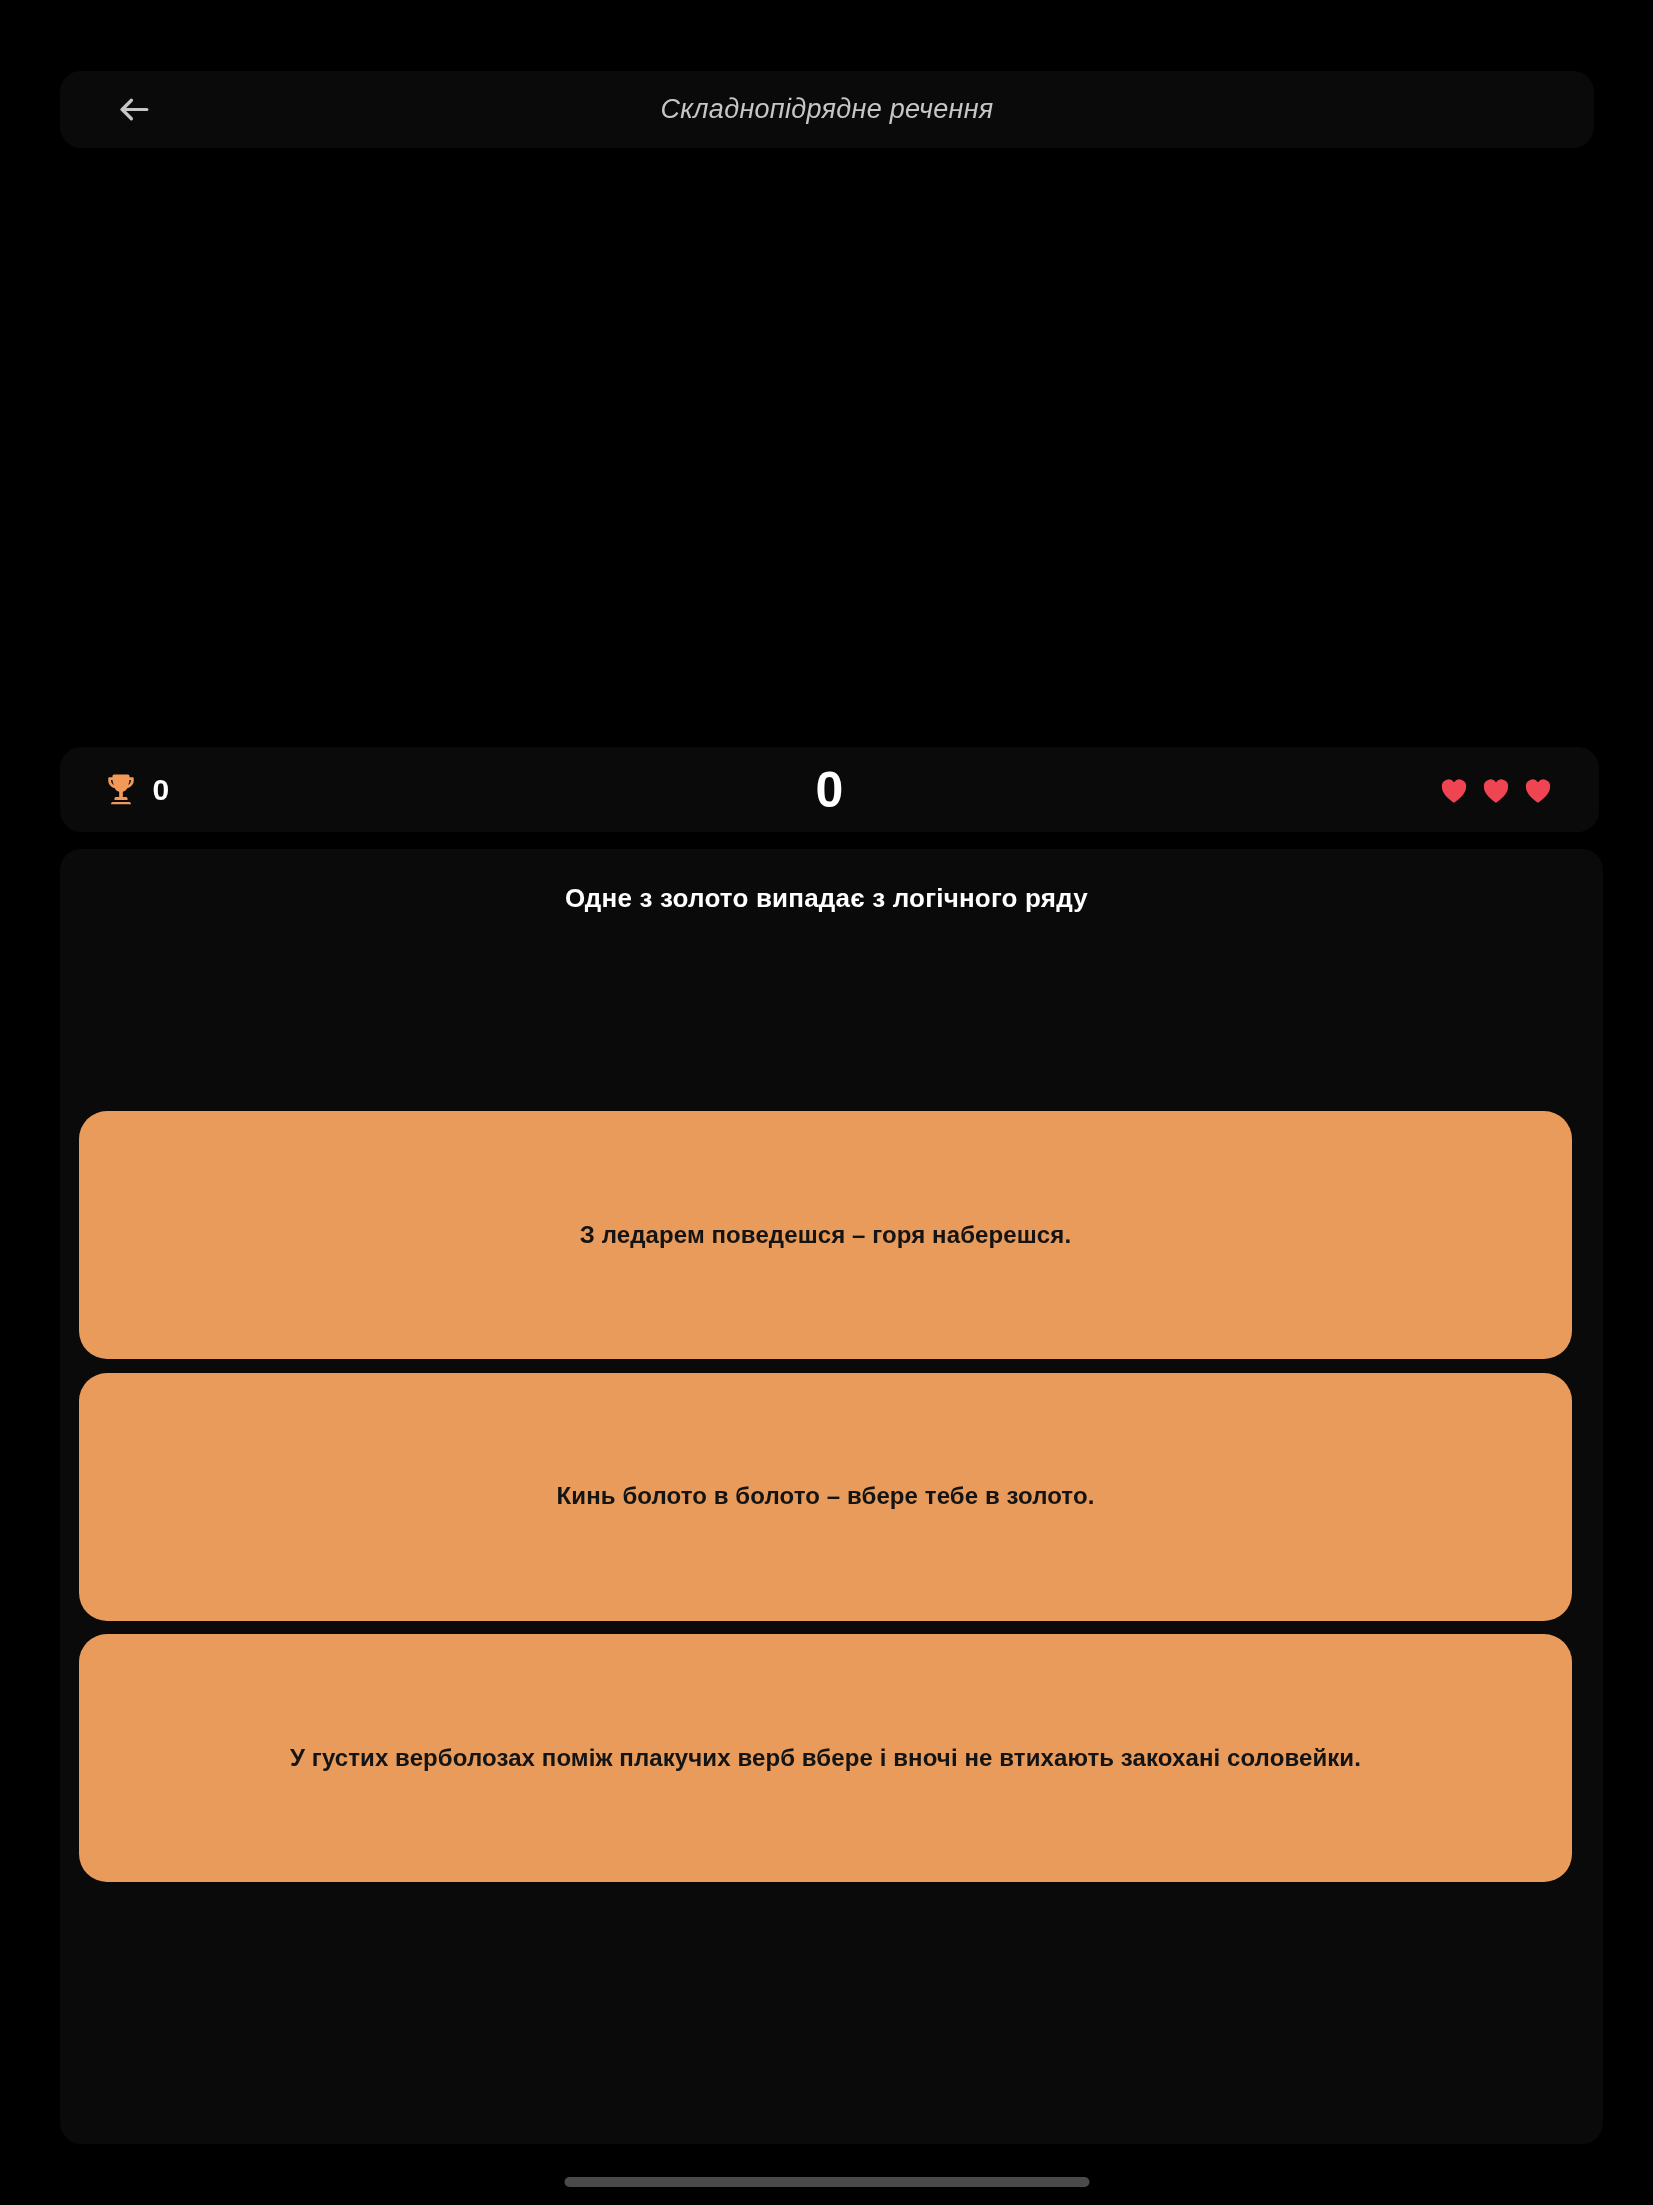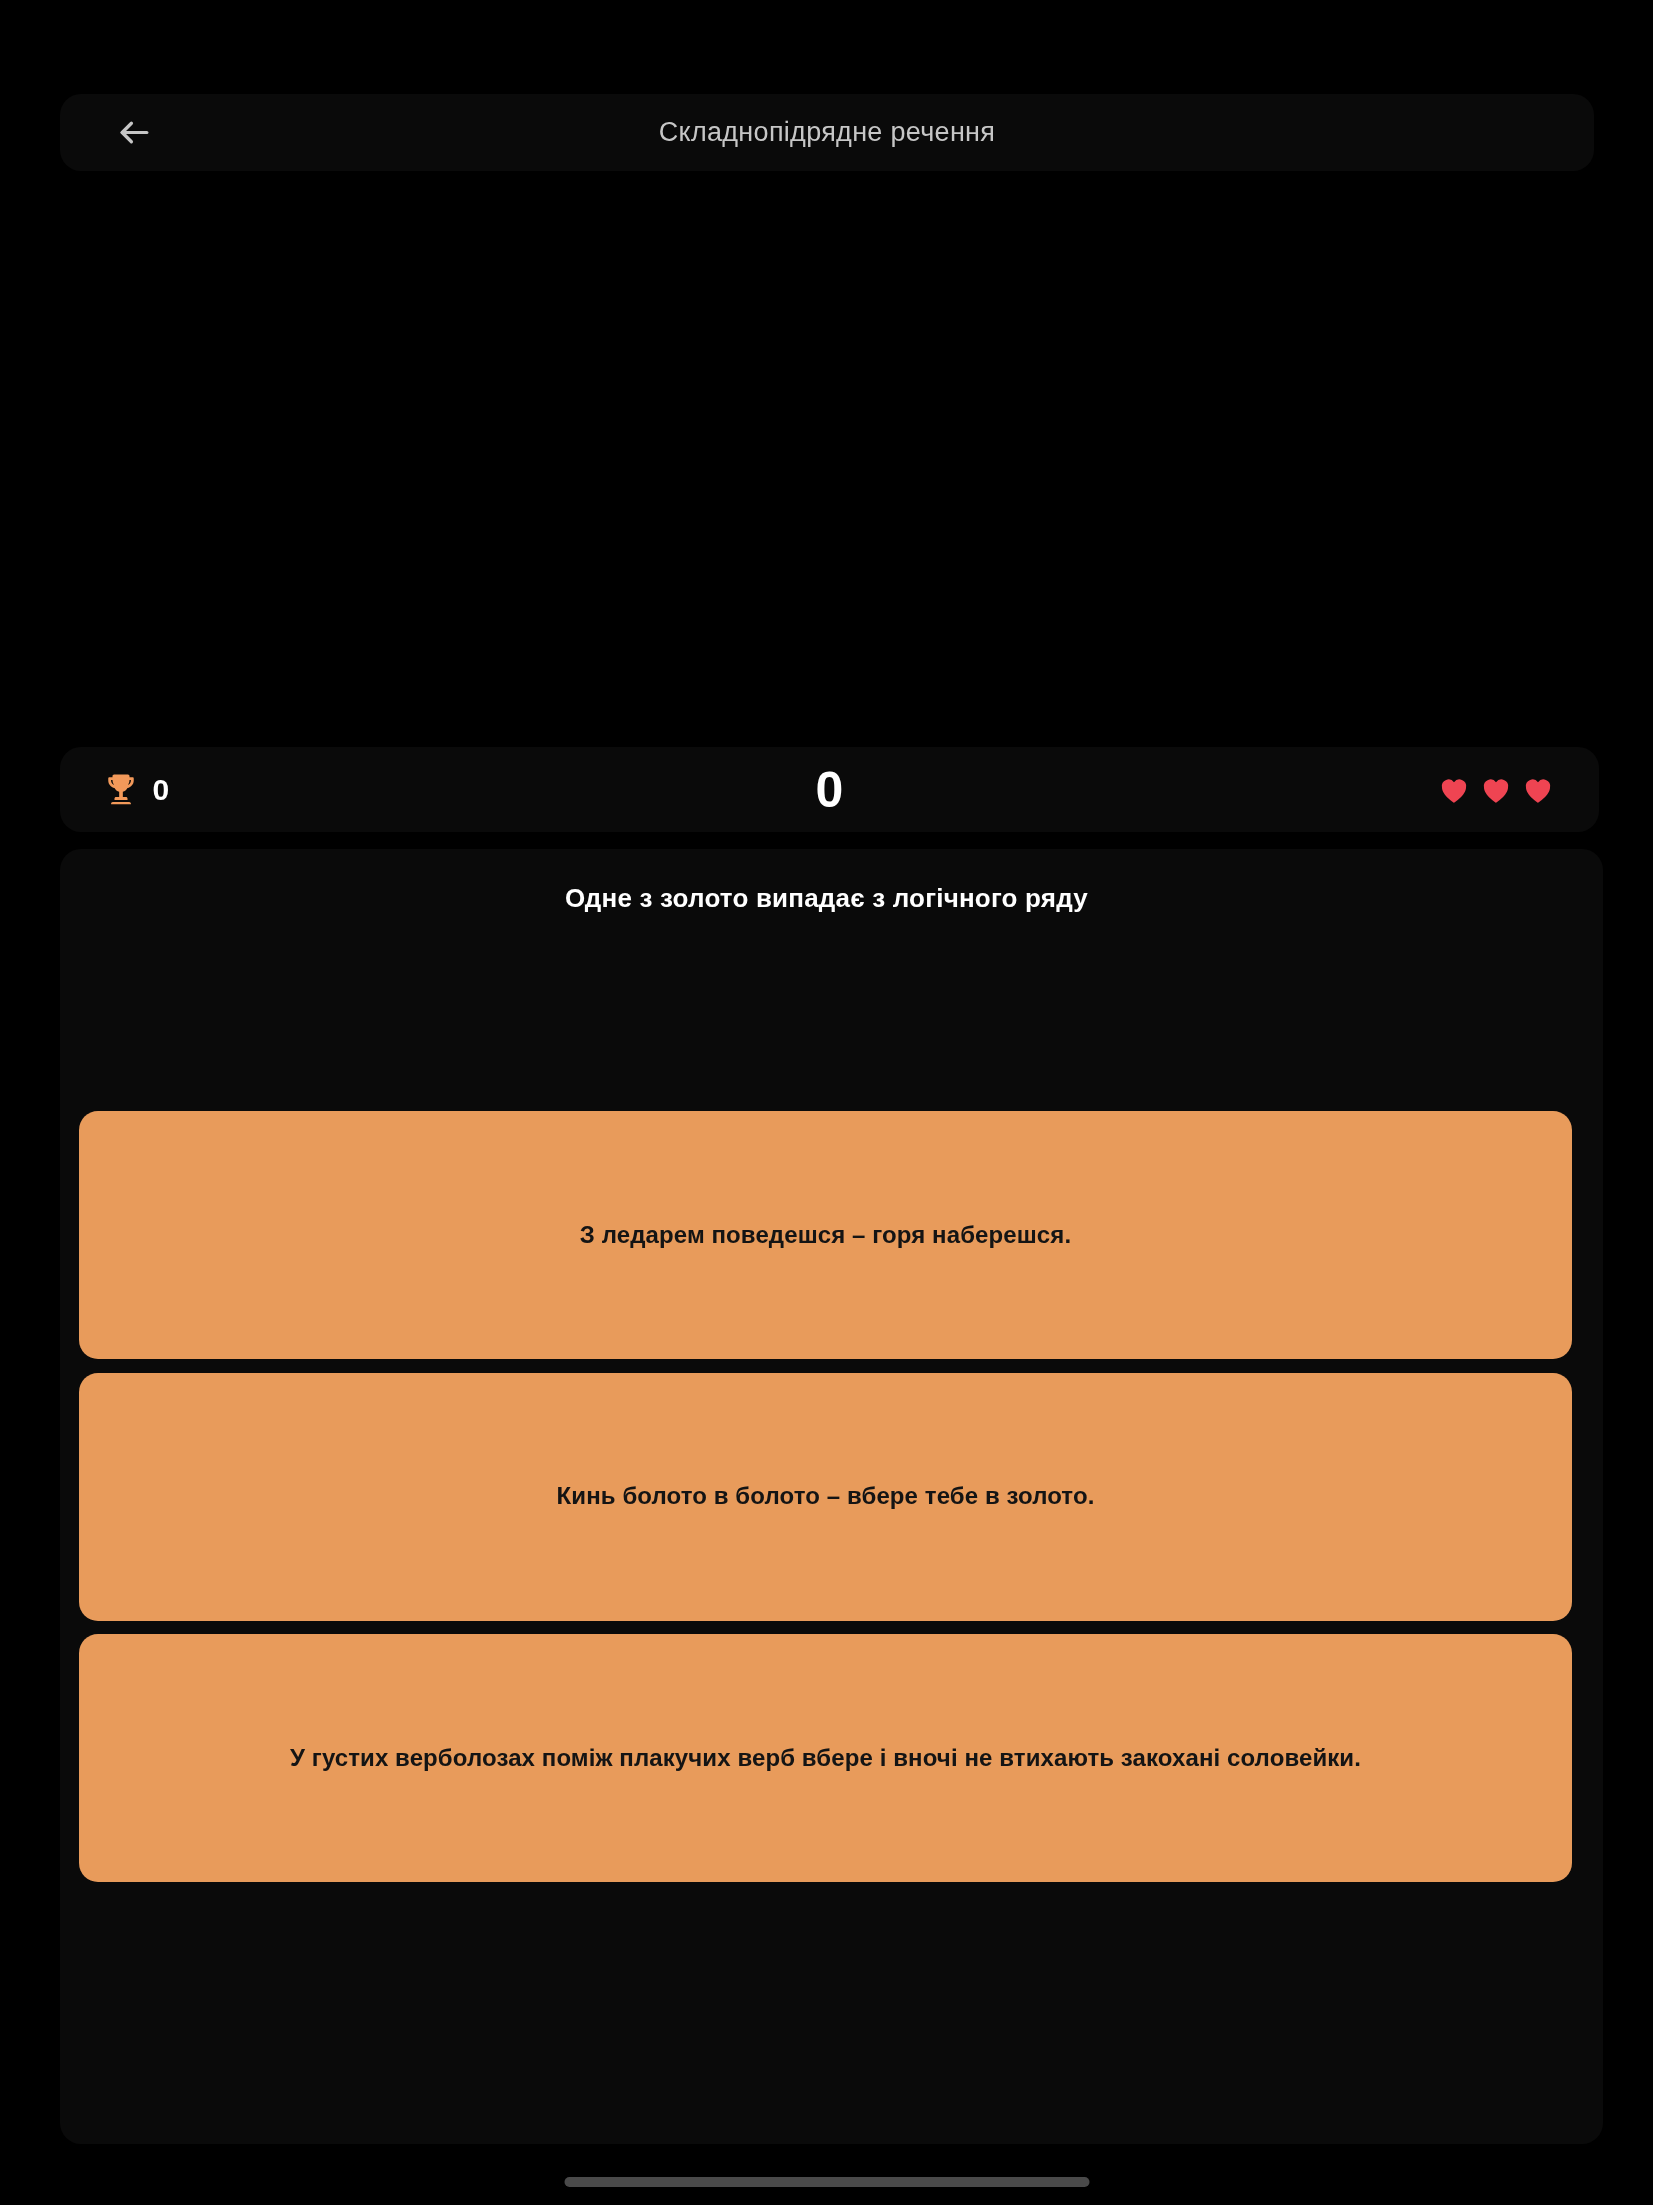--- a/index.html
+++ b/index.html
@@ -17,27 +17,28 @@
     position: relative;
     width: 1653px;
     height: 2205px;
     background: #000000;
   }
 
   
   .appbar {
     position: absolute;
     left: 60px;
-    top: 94px;
+    top: 71px;
     width: 1534px;
     height: 77px;
     background: #0A0A0A;
     border-radius: 21px;
     display: flex;
     align-items: center;
+    font-style: italic;
   }
 
   .back-btn {
     position: absolute;
     left: 45px;
     top: 50%;
     transform: translateY(-50%);
     width: 58px;
     height: 58px;
     display: flex;
@@ -142,21 +143,21 @@
     position: absolute;
     left: 79px;
     top: 1111px;
     width: 1493px;
   }
 
   .option-card {
     width: 1493px;
     height: 248px;
     background: #E89B5B;
-    border-radius: 19px;
+    border-radius: 28px;
     margin-bottom: 13.7px;
     display: flex;
     align-items: center;
     justify-content: center;
     padding: 0 73px;
     cursor: pointer;
   }
 
   .option-text {
     color: #141414;

